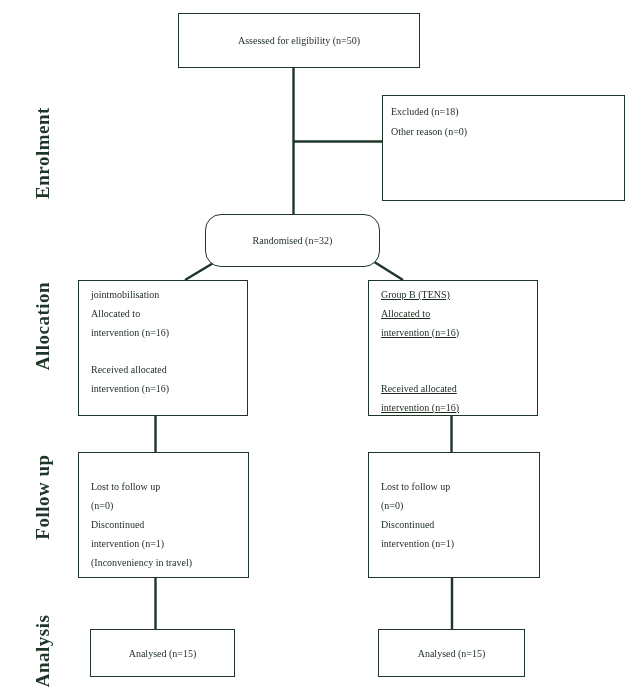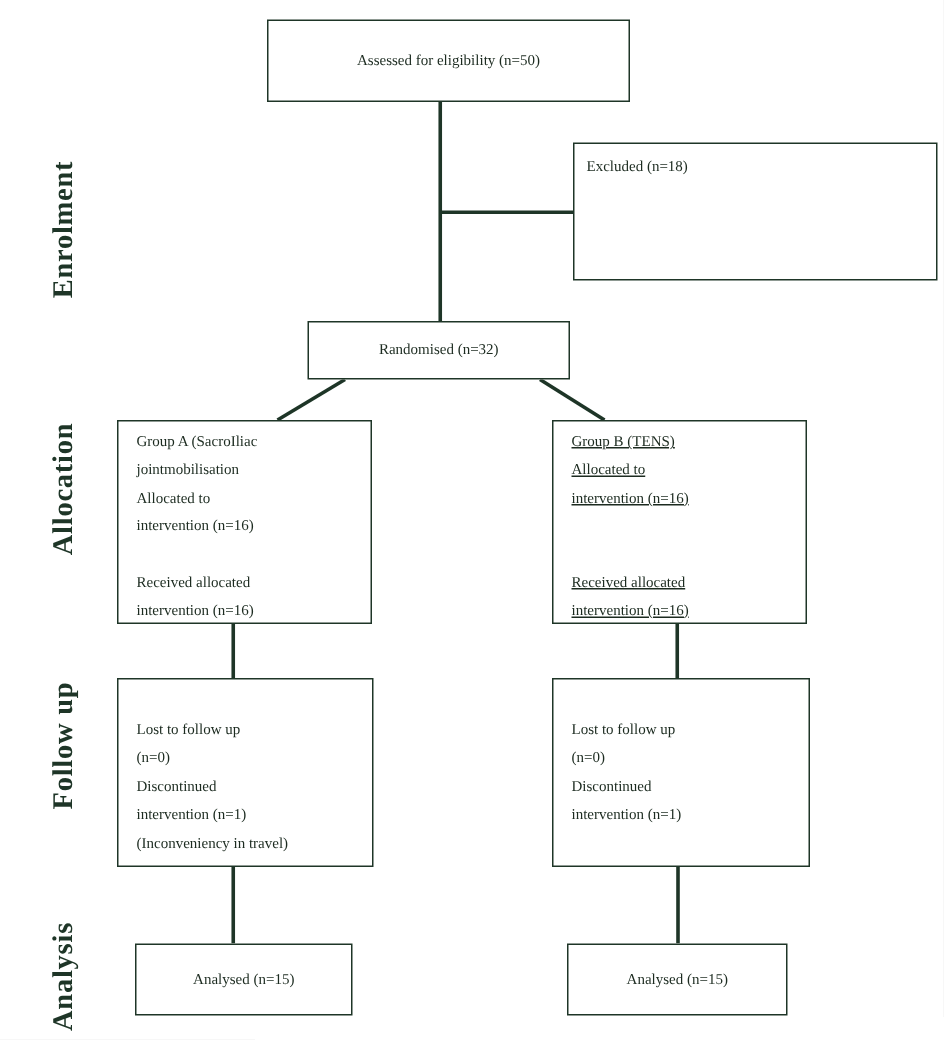--- a/index.html
+++ b/index.html
@@ -53,23 +53,23 @@
   }
   .box.center {
     display: flex;
     align-items: center;
     justify-content: center;
     text-align: center;
   }
   .box .line { min-height: 19px; line-height: 19px; white-space: nowrap; }
 
   .box-assessed   { left: 178px; top: 13px;  width: 242px; height: 55px; }
-  .box-excluded   { left: 382px; top: 95px;  width: 243px; height: 92px; padding: 6px 0 0 8px; }
+  .box-excluded   { left: 382px; top: 95px;  width: 243px; height: 106px; padding: 6px 0 0 8px; }
   .box-excluded .line { min-height: 20px; line-height: 20px; }
-  .box-randomised { left: 205px; top: 214px; width: 175px; height: 39px; }
+  .box-randomised { left: 205px; top: 214px; width: 175px; height: 53px; border-radius: 16px; }
   .box-group-a    { left: 78px;  top: 280px; width: 170px; height: 136px; padding: 5px 0 0 12px; }
   .box-group-b    { left: 368px; top: 280px; width: 170px; height: 136px; padding: 5px 0 0 12px; text-decoration: underline; }
   .box-group-a .line, .box-group-b .line { min-height: 18.8px; line-height: 18.8px; }
   .box-followup-a { left: 78px;  top: 452px; width: 171px; height: 126px; padding: 24px 0 0 12px; }
   .box-followup-b { left: 368px; top: 452px; width: 172px; height: 126px; padding: 24px 0 0 12px; }
   .box-analysed-a { left: 90px;  top: 629px; width: 145px; height: 48px; }
   .box-analysed-b { left: 378px; top: 629px; width: 147px; height: 48px; }
 </style>
 </head>
 <body>
@@ -91,28 +91,28 @@
   <div class="stage-label" style="top:326px">Allocation</div>
   <div class="stage-label" style="top:497px">Follow up</div>
   <div class="stage-label" style="top:651px">Analysis</div>
 
   <div class="box center box-assessed">
     <span>Assessed for eligibility (n=50)</span>
   </div>
 
   <div class="box box-excluded">
     <div class="line">Excluded (n=18)</div>
+    <div class="line">Other reason (n=0)</div>
   </div>
 
   <div class="box center box-randomised">
     <span>Randomised (n=32)</span>
   </div>
 
   <div class="box box-group-a">
-    <div class="line">Group A (SacroIliac</div>
     <div class="line">jointmobilisation</div>
     <div class="line">Allocated to</div>
     <div class="line">intervention (n=16)</div>
     <div class="line"></div>
     <div class="line">Received allocated</div>
     <div class="line">intervention (n=16)</div>
   </div>
 
   <div class="box box-group-b">
     <div class="line">Group B (TENS)</div>

